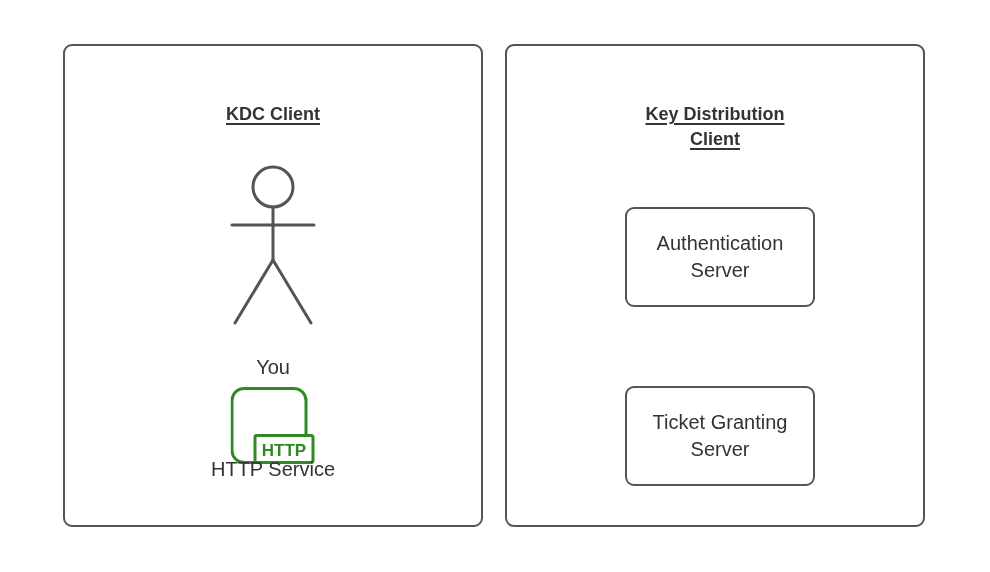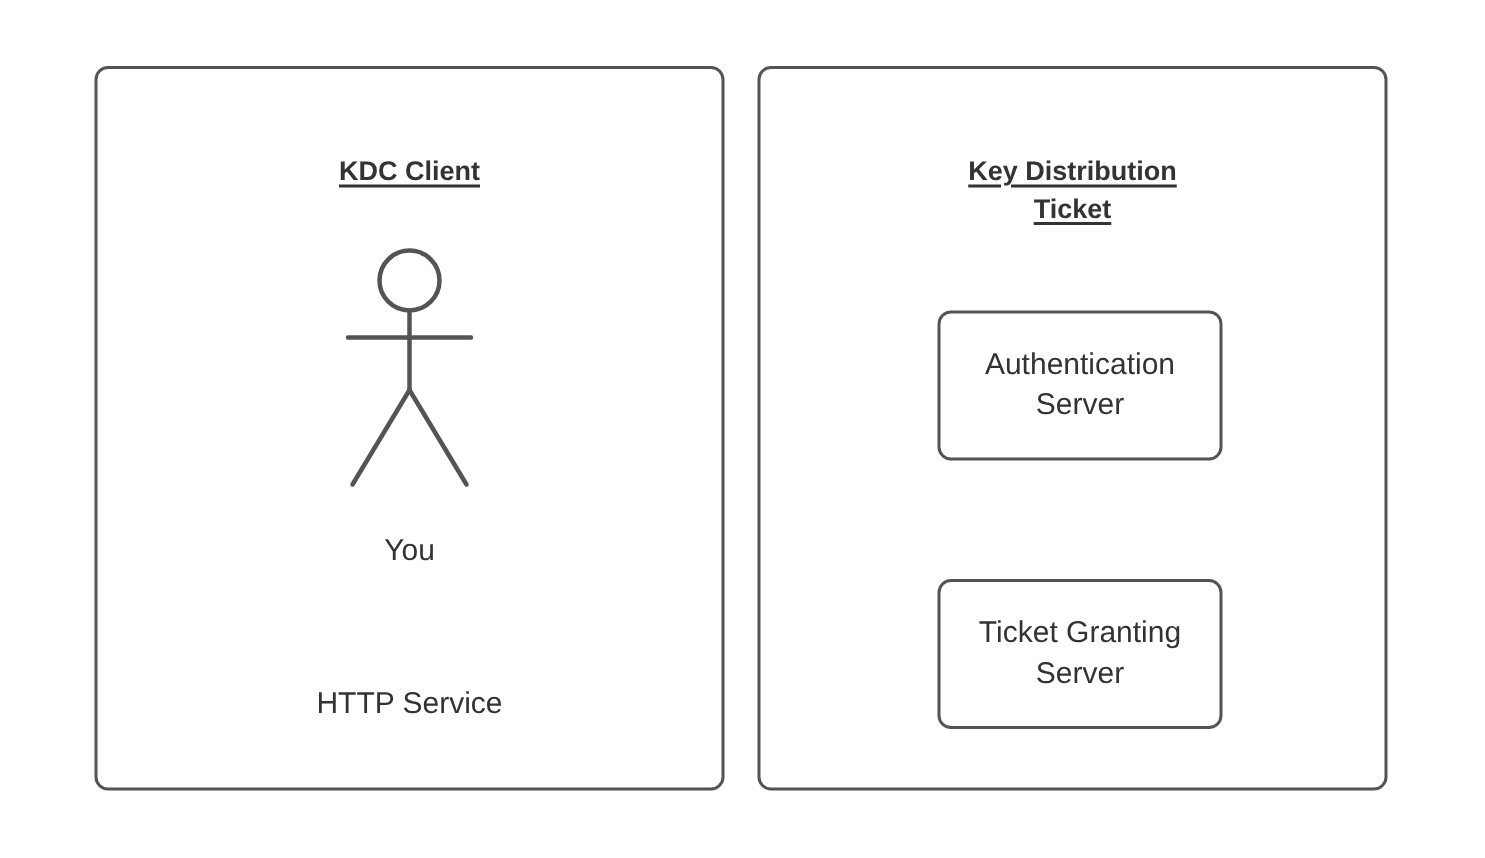--- a/index.html
+++ b/index.html
@@ -135,26 +135,33 @@
       <svg width="120" height="162" viewBox="0 0 120 162" aria-hidden="true">
         <circle class="stick" cx="60" cy="23" r="20"></circle>
         <line class="stick" x1="60" y1="43" x2="60" y2="96"></line>
         <line class="stick" x1="19" y1="61" x2="101" y2="61"></line>
         <line class="stick" x1="60" y1="96" x2="22" y2="159"></line>
         <line class="stick" x1="60" y1="96" x2="98" y2="159"></line>
       </svg>
     </div>
     <div class="actor-label">You</div>
 
+    <div class="http-icon">
+      <svg width="85" height="79" viewBox="0 0 85 79" aria-hidden="true">
+        <rect class="green-stroke" x="1.5" y="1.5" width="74" height="74" rx="12" fill="none"></rect>
+        <rect class="green-stroke" x="24.5" y="48.5" width="58" height="27" rx="2" fill="#ffffff"></rect>
+        <text class="badge-text" x="53.5" y="69" text-anchor="middle">HTTP</text>
+      </svg>
+    </div>
     <div class="service-label">HTTP Service</div>
   </div>
 
   <div class="panel panel-right">
     <div class="panel-title">
-      <span class="title-text">Key Distribution Ticket</span>
+      <span class="title-text">Key Distribution Client</span>
     </div>
 
     <div class="server-box server-box-auth">
       <span class="box-label">Authentication Server</span>
     </div>
 
     <div class="server-box server-box-ticket">
       <span class="box-label">Ticket Granting Server</span>
     </div>
   </div>

